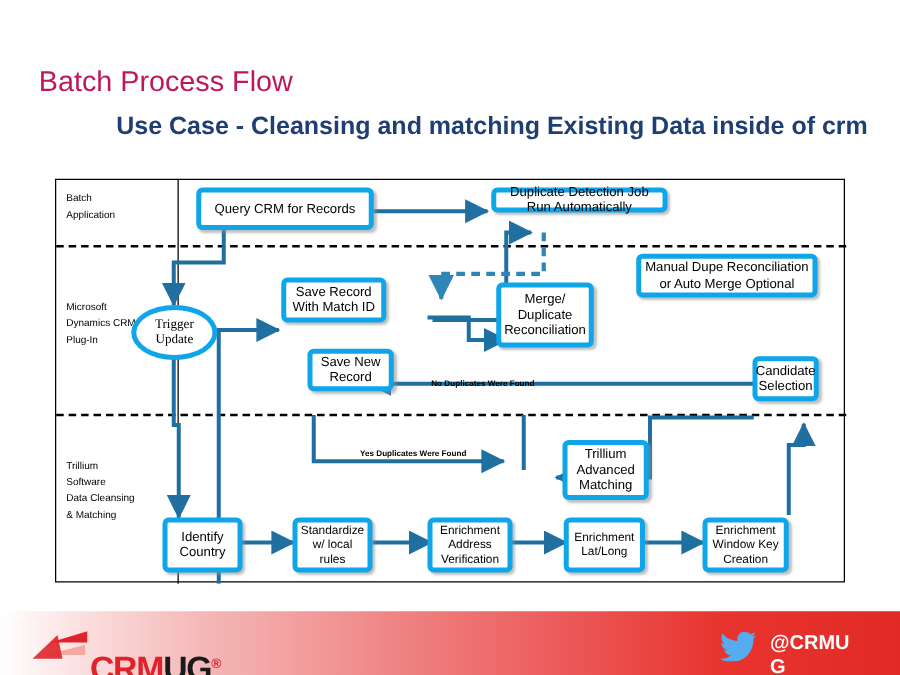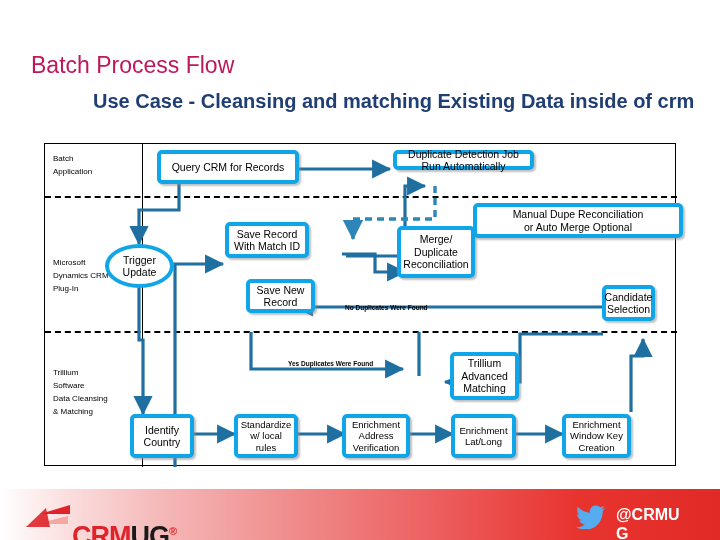--- a/index.html
+++ b/index.html
@@ -60,21 +60,21 @@
   }
   .lane-label {
     position: absolute;
     left: 8px;
     width: 88px;
     font-size: 8px;
     color: #000000;
     line-height: 13px;
   }
   #lane-label-1 { top: 8px; }
-  #lane-label-2 { top: 112px; }
+  #lane-label-2 { top: 95px; }
   #lane-label-3 { top: 222px; }
 
   
   .node {
     position: absolute;
     border: 4px solid #0ea5e9;
     background: #ffffff;
     color: #000000;
     font-size: 10.5px;
     line-height: 12.5px;
@@ -83,20 +83,21 @@
     justify-content: center;
     text-align: center;
     border-radius: 5px;
     box-shadow: 2px 2px 2px rgba(140,140,140,0.55);
     padding: 1px 2px;
     z-index: 5;
   }
   .node.ellipse {
     border-radius: 50%;
     box-shadow: none;
+    font-family: Liberation Serif, serif;
   }
   .node.small { font-size: 9.5px; line-height: 11.5px; }
 
   
   .flow-label {
     position: absolute;
     font-size: 6.5px;
     font-weight: bold;
     color: #000000;
     white-space: nowrap;
@@ -232,21 +233,21 @@
 
     <div class="node ellipse" style="left:60px; top:100px; width:69px; height:44px; white-space:pre-line">Trigger
 Update</div>
     <div class="node" style="left:180px; top:78px; width:84px; height:36px; white-space:pre-line">Save Record
 With Match ID</div>
     <div class="node" style="left:201px; top:135px; width:69px; height:34px; white-space:pre-line">Save New
 Record</div>
     <div class="node" style="left:352px; top:82px; width:78px; height:52px; white-space:pre-line">Merge/
 Duplicate
 Reconciliation</div>
-    <div class="node" style="left:428px; top:59px; width:210px; height:35px; white-space:pre-line">Manual Dupe Reconciliation
+    <div class="node" style="left:464px; top:59px; width:145px; height:35px; white-space:pre-line">Manual Dupe Reconciliation
 or Auto Merge Optional</div>
     <div class="node" style="left:557px; top:141px; width:53px; height:36px; white-space:pre-line">Candidate
 Selection</div>
 
     <div class="node" style="left:405px; top:208px; width:69px; height:48px; white-space:pre-line">Trillium
 Advanced
 Matching</div>
     <div class="node" style="left:85px; top:270px; width:64px; height:44px; white-space:pre-line">Identify
 Country</div>
     <div class="node small" style="left:189px; top:270px; width:64px; height:44px; white-space:pre-line">Standardize

